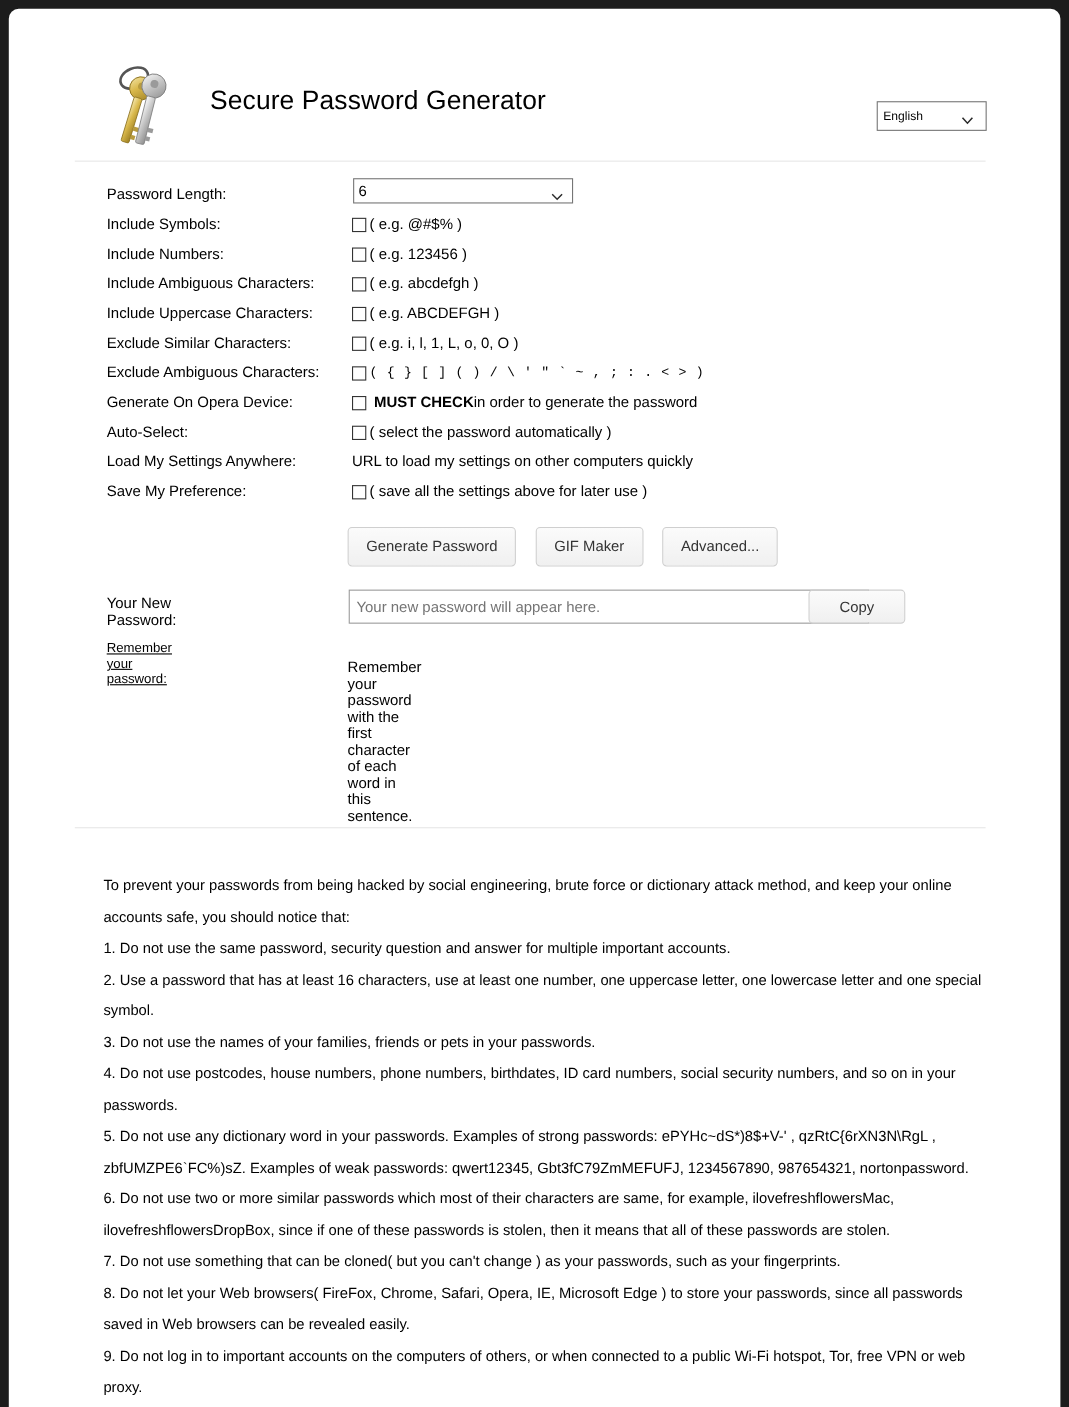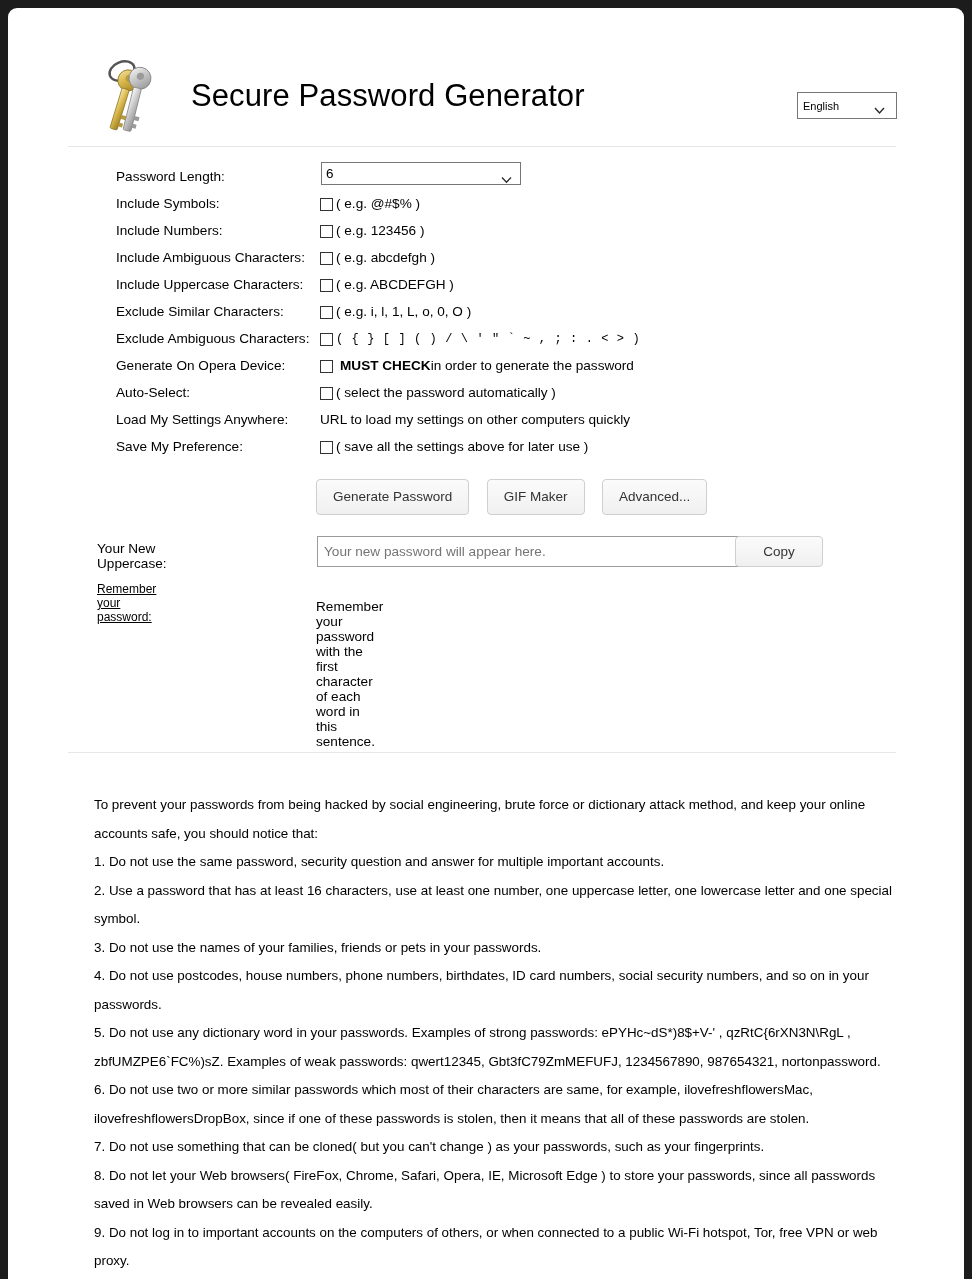--- a/index.html
+++ b/index.html
@@ -35,21 +35,21 @@
     position: absolute;
     left: 92px;
     top: 50px;
     width: 62px;
     height: 80px;
   }
   .app-title {
     position: absolute;
     left: 183px;
     top: 70px;
-    font-size: 31px;
+    font-size: 24px;
     color: #000;
     letter-spacing: 0.1px;
     white-space: nowrap;
   }
   .lang-select {
     position: absolute;
     left: 789px;
     top: 84px;
     width: 100px;
     height: 27px;
@@ -93,21 +93,20 @@
     height: 27px;
   }
   .row .lbl {
     position: absolute;
     left: 89px;
     top: 0;
     font-size: 13.6px;
     color: #000;
     white-space: nowrap;
     line-height: 18px;
-    margin-left: 19px;
   }
   .row .field {
     position: absolute;
     left: 312px;
     top: 0;
     font-size: 13.6px;
     color: #000;
     line-height: 18px;
     white-space: nowrap;
     display: flex;
@@ -387,21 +386,21 @@
       </div>
     </div>
 
     <div class="btn-row">
       <button class="btn">Generate Password</button>
       <button class="btn">GIF Maker</button>
       <button class="btn">Advanced...</button>
     </div>
 
     <div class="pw-row">
-      <span class="pw-label">Your New Uppercase:</span>
+      <span class="pw-label">Your New Password:</span>
       <input class="pw-input" type="text" style="color: rgb(17, 122, 61);" placeholder="Your new password will appear here.">
       <button class="copy-btn">Copy</button>
     </div>
 
     <div class="remember-row">
       <span class="lbl2">Remember your password:</span>
       <span class="val2">Remember your password with the first character of each word in this sentence.</span>
     </div>
 
     <div class="tips-rule"></div>

